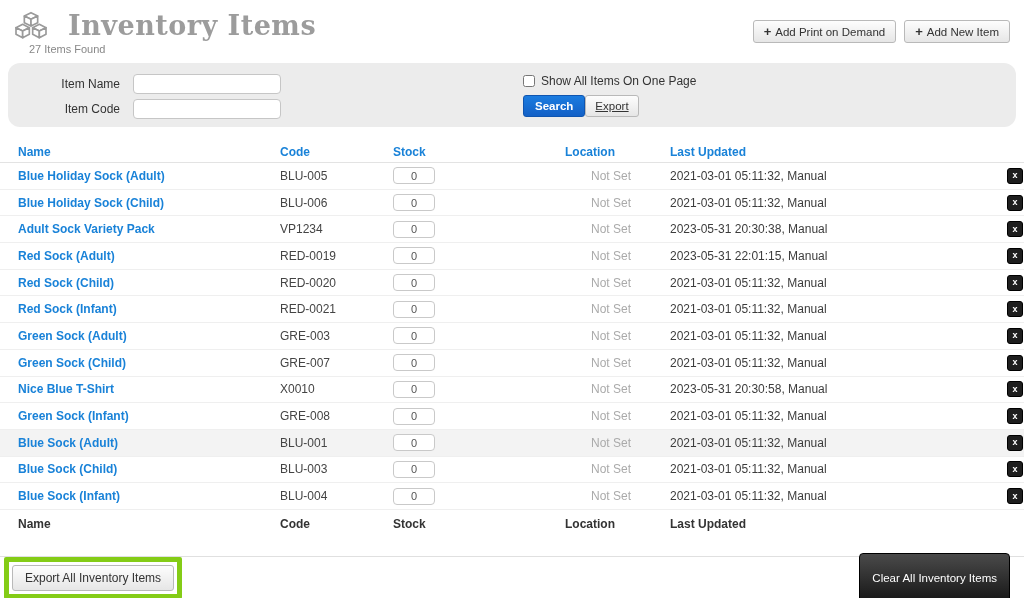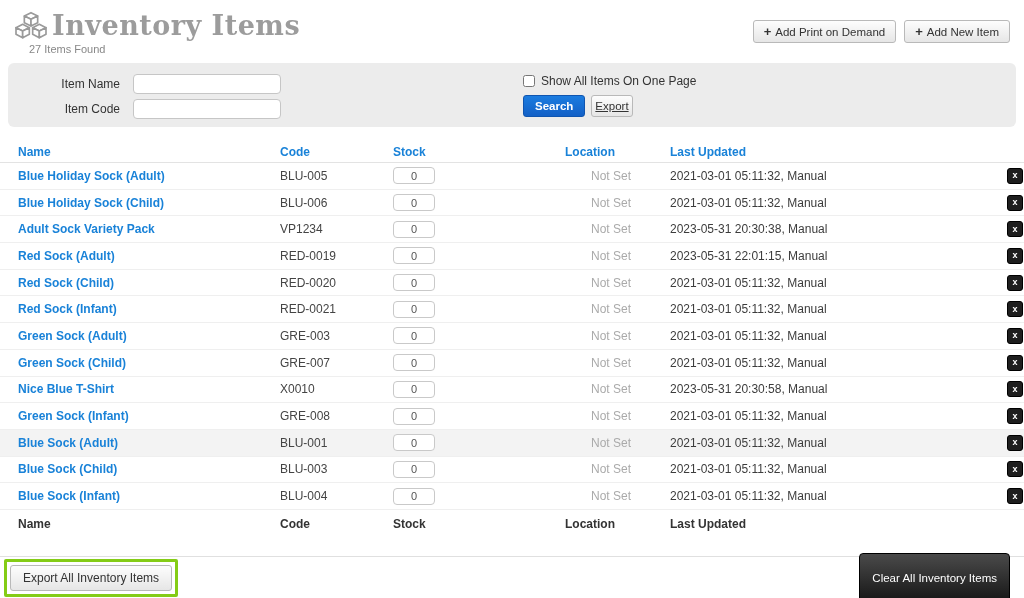--- a/index.html
+++ b/index.html
@@ -5,58 +5,58 @@
   * { margin:0; padding:0; box-sizing:border-box; }
   html,body { width:1024px; height:598px; }
   body {
     font-family:"Liberation Sans", sans-serif;
     background:#fff; color:#333; overflow:hidden;
   }
   .page { width:1024px; height:598px; position:relative; background:#fff; }
 
   
   .top-header { display:flex; justify-content:space-between; align-items:flex-start; padding:10px 14px 0 14px; }
-  .title-wrap { display:flex; align-items:center; gap:4px; }
+  .title-wrap { display:flex; align-items:center; gap:20px; }
   .cubes-icon { width:34px; height:30px; flex:0 0 auto; }
   h1.page-title {
     font-family:"DejaVu Serif", serif;
     font-size:27px; font-weight:bold; color:#9c9c9c; letter-spacing:0.5px;
   }
   .items-found { font-size:11px; color:#888; padding:2px 0 0 15px; }
   .header-buttons { display:flex; gap:8px; margin-top:10px; }
   .btn {
     display:inline-flex; align-items:center; gap:4px;
     font-size:11.5px; color:#333; background:linear-gradient(#fdfdfd,#e6e6e6);
     border:1px solid #b9b9b9; border-radius:3px; padding:4px 10px;
     cursor:pointer; white-space:nowrap; font-family:inherit;
   }
   .btn .plus { font-weight:bold; font-size:13px; line-height:1; }
 
   
   .search-panel {
-    margin:8px; height:64px; background:#ececec; border-radius:6px;
+    margin:8px; height:64px; background:#ececec; border-radius:12px;
     position:relative; padding-top:11px;
   }
   .search-row { display:flex; align-items:center; margin-bottom:5px; }
   .search-label { width:125px; text-align:right; padding-right:13px; font-size:12px; color:#333; }
   .search-input {
     width:148px; height:20px; border:1px solid #c6c6c6; border-radius:4px;
     background:#fff; font-size:12px; padding:0 6px; font-family:inherit;
   }
   .search-right { position:absolute; left:515px; top:11px; }
   .checkbox-row { display:flex; align-items:center; gap:6px; font-size:12px; color:#333; }
   .checkbox-row input { width:12px; height:12px; }
-  .action-row { display:flex; gap:6px; margin-top:7px; }
+  .action-row { display:flex; margin-top:7px; }
   .btn-primary {
     font-size:11.5px; font-weight:bold; color:#fff;
     background:linear-gradient(#1b7ce0,#1360c6);
     border:1px solid #0f55b0; border-radius:3px; padding:4px 11px;
     cursor:pointer; font-family:inherit;
   }
-  .btn-sm { padding:4px 3px;text-decoration:underline; }
+  .btn-sm { padding:4px 9px;text-decoration:underline; }
 
   
   .table { margin-top:14px; }
   .thead, .trow, .tfoot-row {
     display:grid;
     grid-template-columns:262px 113px 172px 105px 1fr 16px;
     align-items:center;
     padding:0 1px 0 18px;
   }
   .thead { height:22px; border-bottom:1px solid #e3e3e3; }
@@ -84,21 +84,21 @@
   .tfoot-row .th { font-size:12px; font-weight:bold; color:#333; }
 
   
   .bottom-bar {
     position:absolute; left:0; right:0; bottom:0; height:42px;
     border-top:1px solid #e0e0e0;
     display:flex; justify-content:space-between; align-items:center;
     padding:0 14px 0 4px;
   }
   .annotation-box {
-    border:3px solid #84cc16; border-radius:2px; padding:3px;
+    border:5px solid #84cc16; border-radius:2px; padding:3px;
     display:inline-block;
   }
   .btn-export-all { font-size:12px; padding:5px 12px; }
   .btn-dark {
     font-size:11.5px; color:#fff; background:linear-gradient(#4a4a4a,#161616);
     border:1px solid #000; border-radius:4px; padding:18px 12px;
     cursor:pointer; font-family:inherit;
   }
 </style>
 </head>

